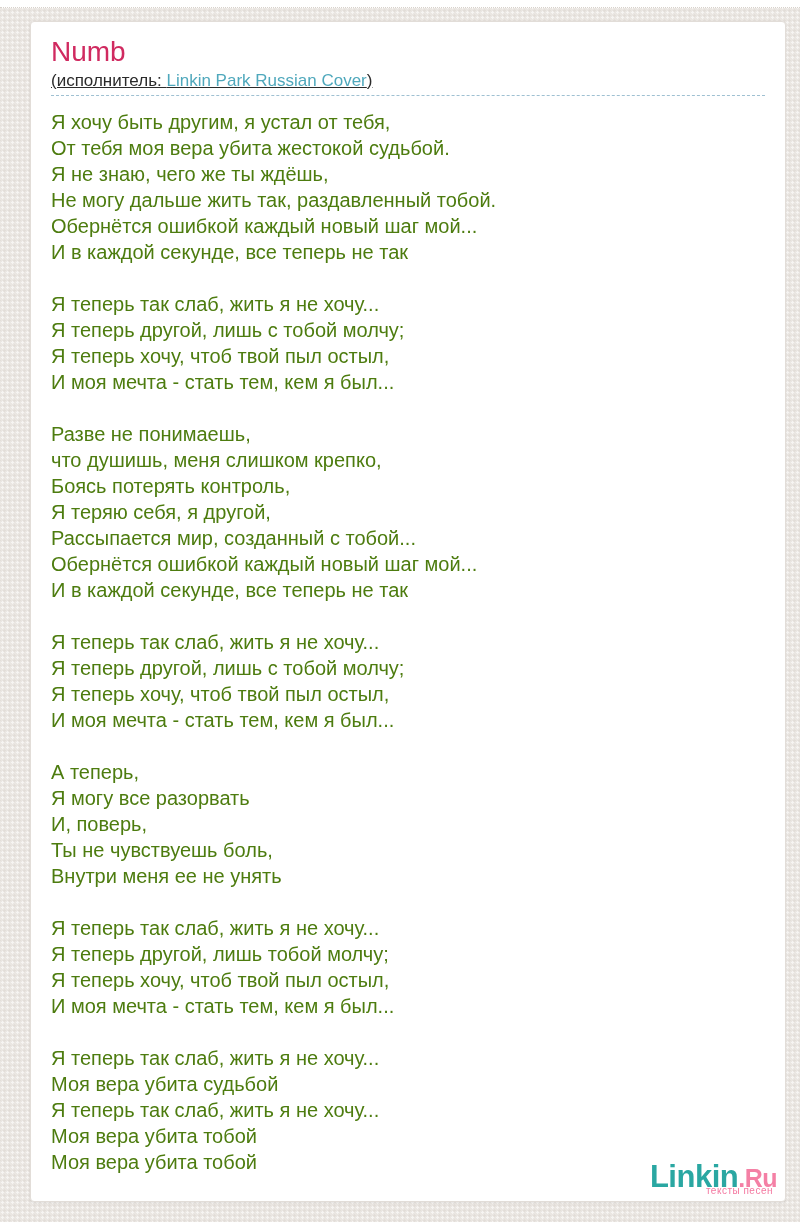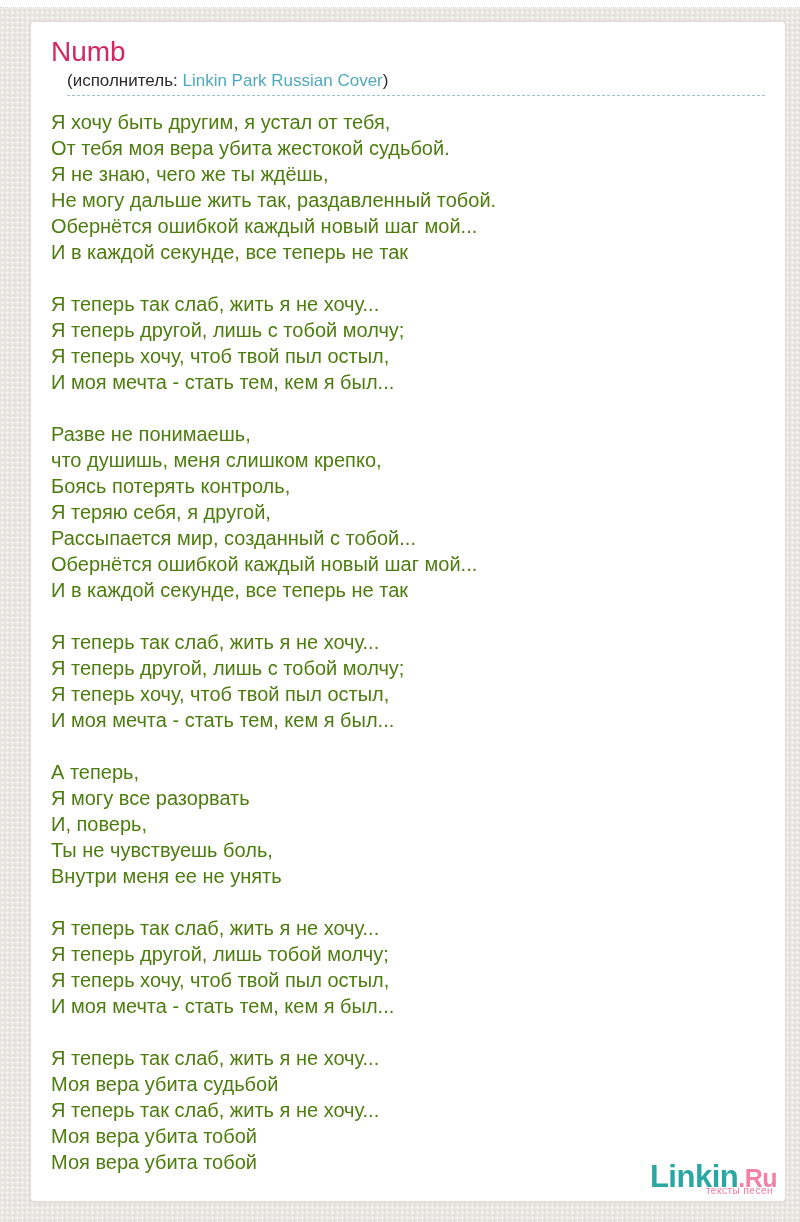--- a/index.html
+++ b/index.html
@@ -40,26 +40,27 @@
     padding: 14px 20px 0 20px;
   }
   .song-title {
     margin: 0;
     font-size: 28px;
     line-height: 32px;
     font-weight: 400;
     color: #d02a60;
   }
   .artist-line {
-    margin: 2px 0 0 16px;
+    margin: 2px 0 0 0;
     font-size: 17px;
     line-height: 22px;
     color: #2b2b2b;
     border-bottom: 1px dashed #9fc0d2;
     padding-bottom: 3px;
+    text-decoration: underline;
   }
   .artist-link {
     color: #4fa8bc;
     text-decoration: none;
     cursor: pointer;
   }
   .lyrics {
     margin-top: 13px;
     font-size: 20px;
     line-height: 26px;

